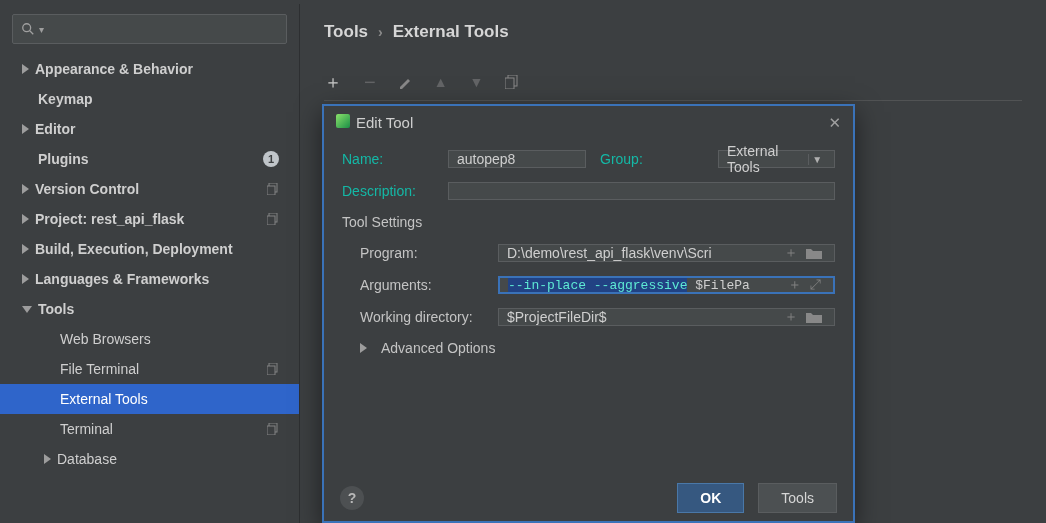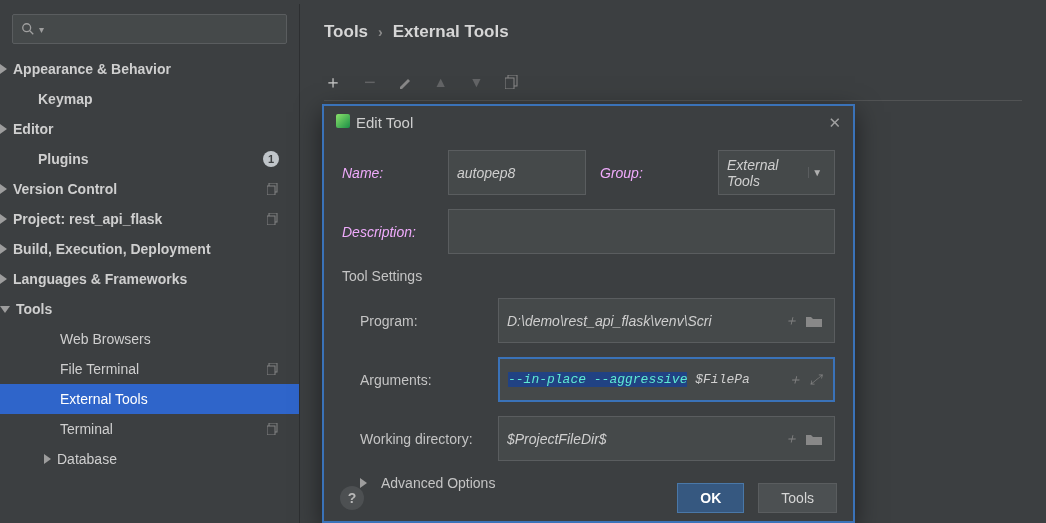--- a/index.html
+++ b/index.html
@@ -57,20 +57,21 @@
     font-size: 10px;
     margin-left: 4px;
     color: #9e9e9e;
   }
 
   .tree { list-style: none; }
   .tree li {
     display: flex;
     align-items: center;
     height: 30px;
+    padding-left: 22px;
     color: #cfcfcf;
     white-space: nowrap;
     cursor: default;
     position: relative;
   }
   .tree li.bold { font-weight: 600; }
   .tree li.child { padding-left: 44px; font-weight: 400;}
   .tree li.selected {
     background: #2f65ca;
     color: #ffffff;
@@ -166,30 +167,29 @@
   .modal-title .close {
     margin-left:auto;
     color:#a0a0a0;
     font-size:15px;
     cursor:pointer;
   }
   .form {
     padding: 10px 18px 0 18px;
   }
   .row { display:flex; align-items:center; margin-bottom:14px; }
-  .row label { width: 106px; color:#f0abfc;font-style:italic; }
+  .row label { width: 106px; color:#14b8a6; }
   .input, .select {
     background: #45494a;
     border: 1px solid #5a5d5f;
-    height: 45px;
+    height: 18px;
     color:#cfcfcf;
     padding: 0 8px;
     font-size:14px;
     font-family:inherit;
-    font-style:italic;
   }
   .input.name { width: 138px; }
   .input.desc { flex:1; }
   .select {
     flex:1;
     display:flex;
     align-items:center;
     justify-content:space-between;
     margin-left: 12px;
   }

